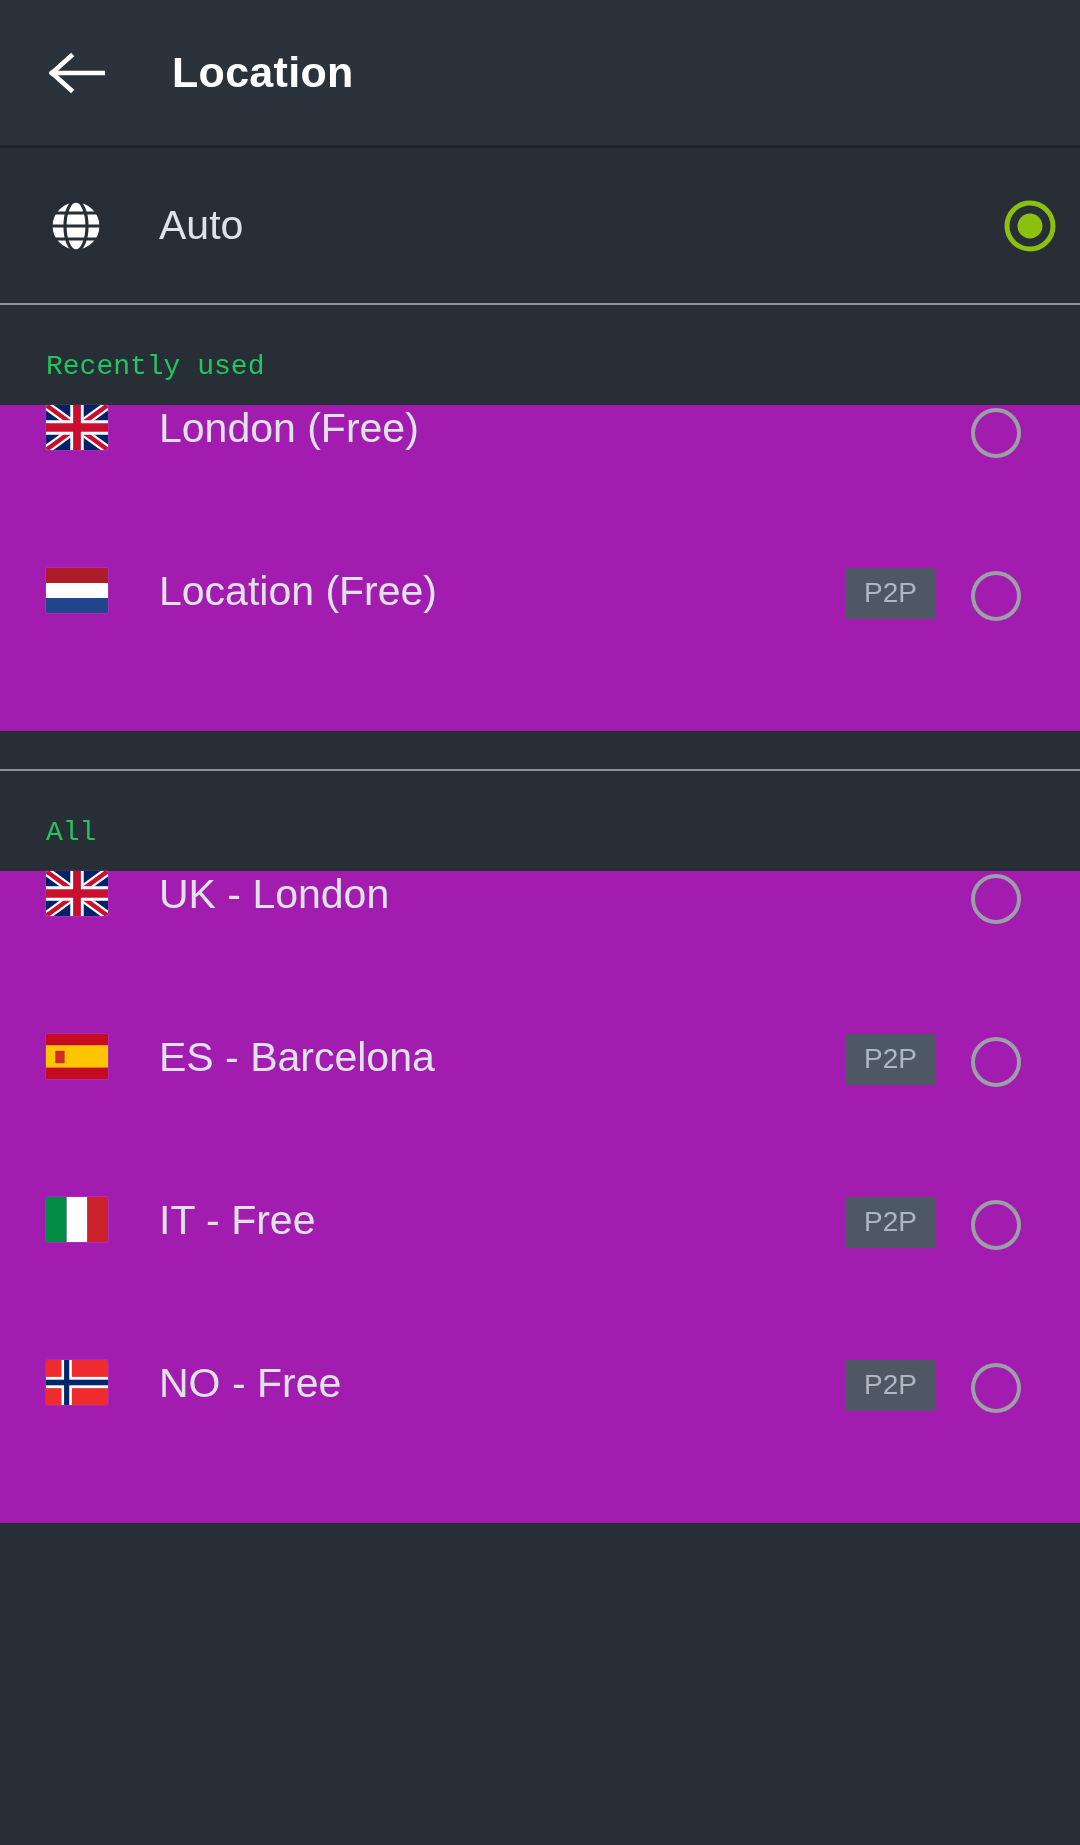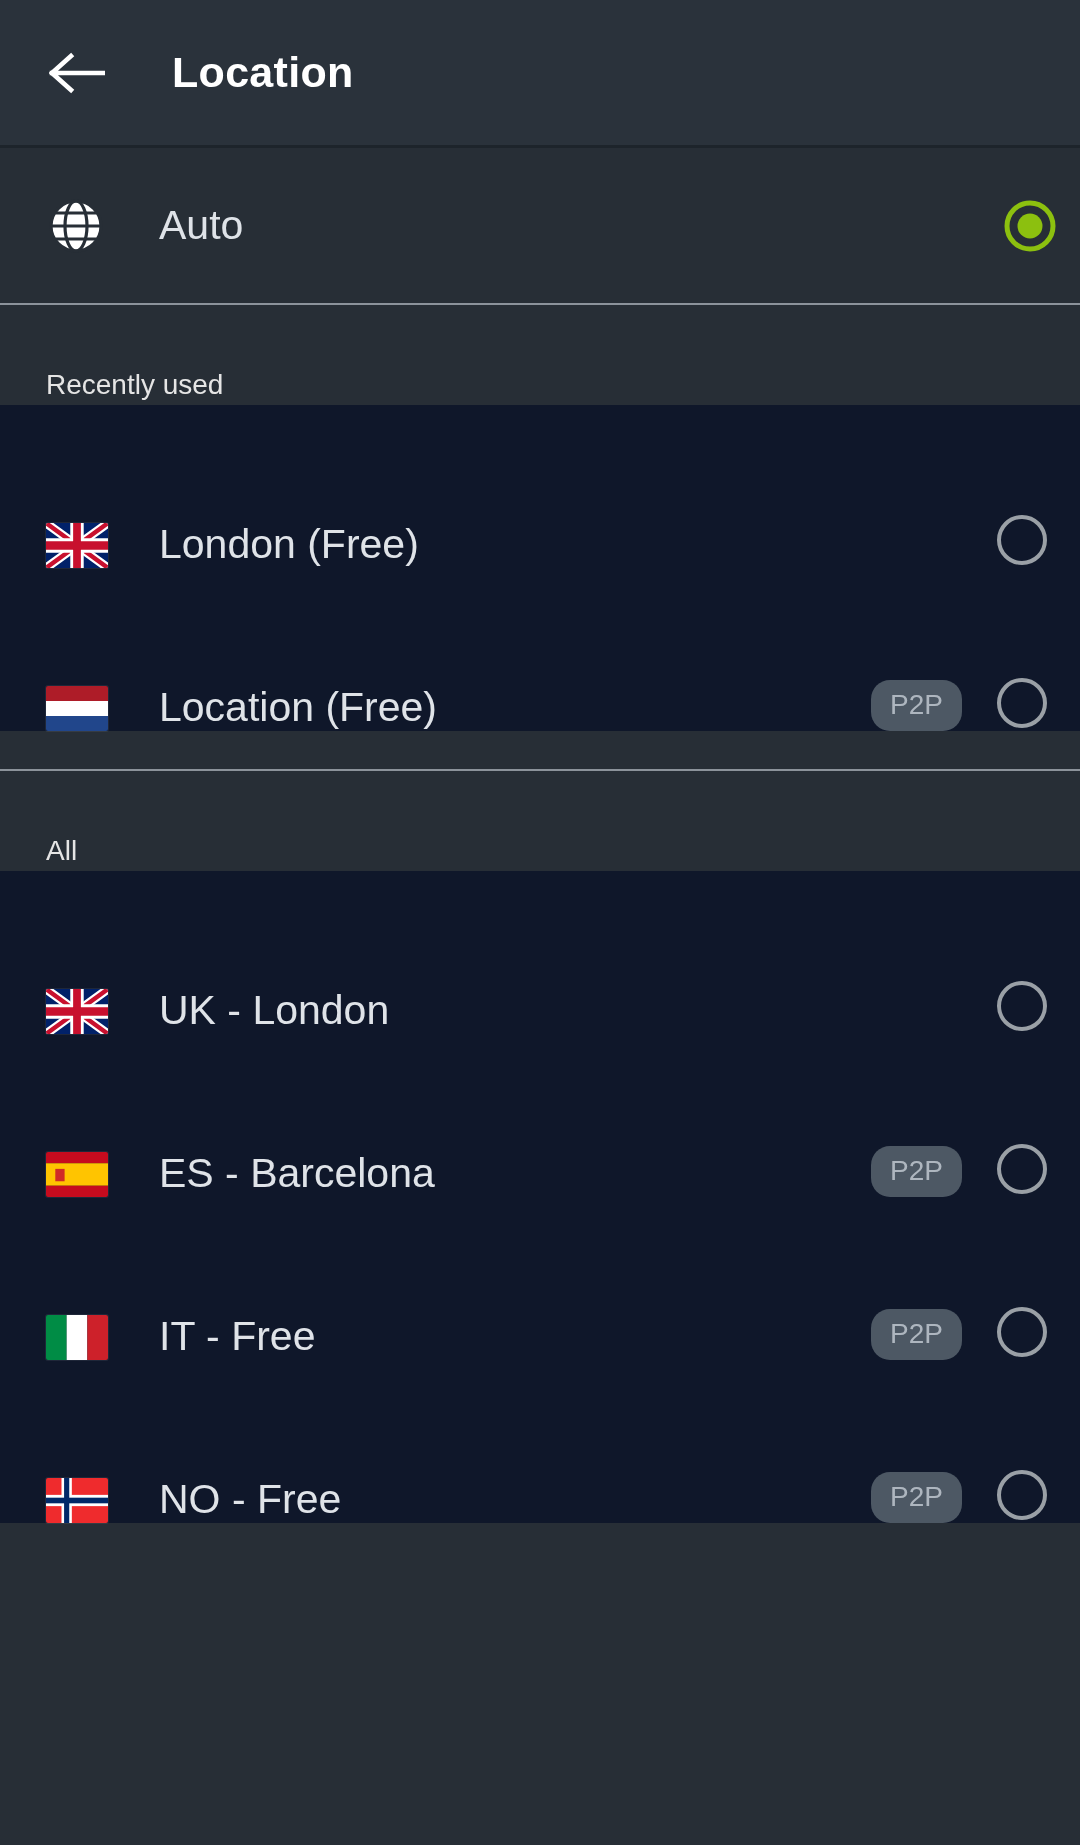--- a/index.html
+++ b/index.html
@@ -36,46 +36,46 @@
     background:#272e36;
   }
   .globe-icon { width:60px; height:60px; flex:0 0 60px; display:flex; align-items:center; justify-content:center; }
   .globe-icon svg { width:58px; height:58px; display:block; }
   .auto-label {
     color:#dfe3e8; font-size:41px; margin-left:53px; flex:1;
   }
 
   
   .section-head {
-    color:#e5e5e5; font-size:28px;
-    padding:64px 0 0 46px;
-    height:100px; min-height:100px;
+    color:#22c55e; font-size:28px;
+    padding:46px 0 0 46px;
+    height:100px; min-height:100px;font-family:Liberation Mono, monospace;
   }
 
   
   .loc-row {
     height:163px; min-height:163px;
-    display:flex; align-items:flex-end;
-    padding:0 30px 0 46px;
-    background:#0f172a;
+    display:flex; align-items:flex-start;
+    padding:0 56px 0 46px;
+    background:#a21caf;
   }
   .flag {
     width:62px; height:45px; flex:0 0 62px;
     border-radius:2px; overflow:hidden;
     position:relative;
     box-shadow:0 0 0 1px rgba(255,255,255,0.07);
   }
   .flag svg { width:100%; height:100%; display:block; }
   .loc-label {
     color:#dfe3e8; font-size:41px;
     margin-left:51px; flex:1; white-space:nowrap;
   }
   .p2p-badge {
     background:#4d5864; color:#aeb6bf;
-    font-size:28px; border-radius:19px;
+    font-size:28px; border-radius:2px;
     padding:11px 19px 12px 19px;
     margin-right:32px; line-height:1;
   }
 
   
   .radio { width:56px; height:56px; flex:0 0 56px; display:flex; align-items:center; justify-content:center; }
   .radio svg { width:56px; height:56px; display:block; }
 
   .spacer-section { height:38px; }
   .tail { flex:1; background:#272e36; }

